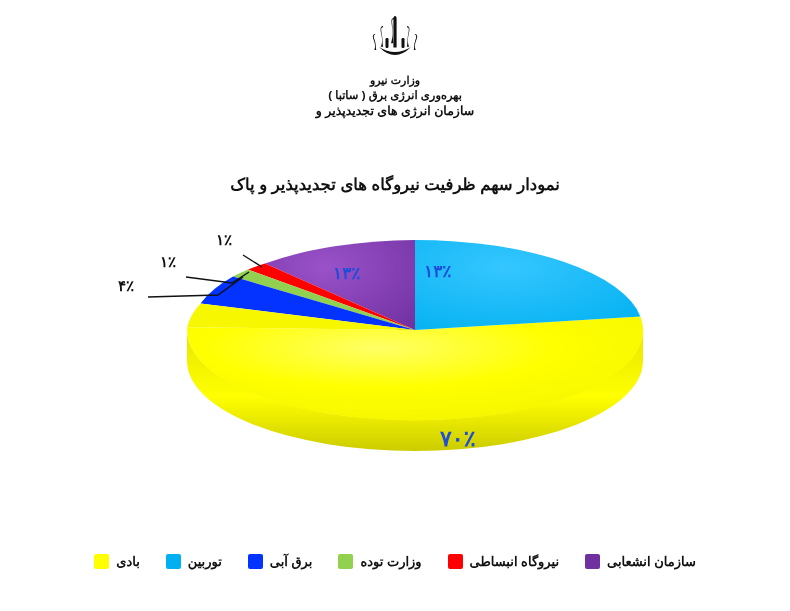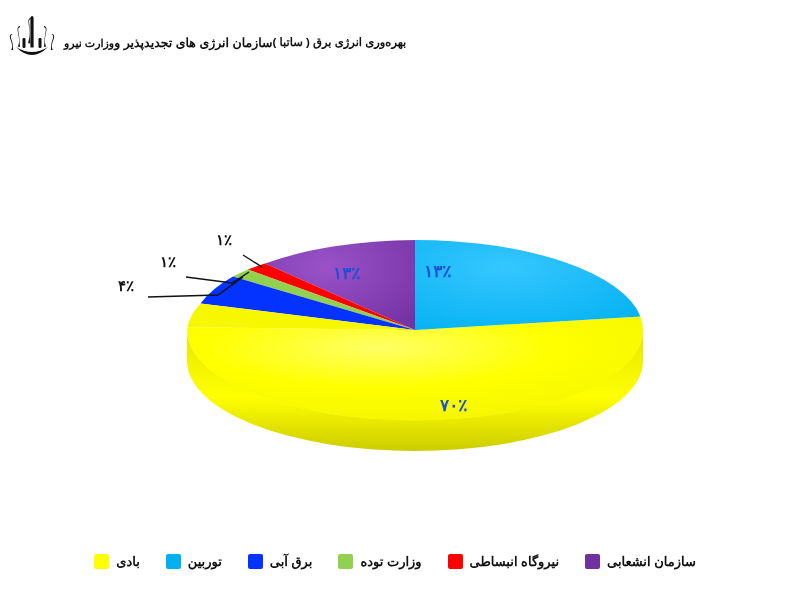--- a/index.html
+++ b/index.html
@@ -9,21 +9,21 @@
     background:#ffffff;
     font-family:"Liberation Sans", sans-serif;
     overflow:hidden;
     position:relative;
   }
   #page { position:relative; width:790px; height:611px; }
 
   
   .logo-block {
     position:absolute; left:0; right:0; top:14px;
-    display:flex; flex-direction:row; align-items:center;
+    display:flex; flex-direction:column; align-items:center;
   }
   .logo-emblem { width:64px; height:58px; }
   .logo-line {
     direction:rtl; text-align:center;
     color:#111; font-weight:bold; line-height:1.35;
   }
   .logo-line.l1 { font-size:11px; margin-top:1px; }
   .logo-line.l2 { font-size:12.5px; }
   .logo-line.l3 { font-size:11.5px; }
 
@@ -75,24 +75,25 @@
           <path d="M44 12 c1.6 0 2.5 1.3 2.5 3.3 0 3 -1.6 6.7 -1.6 11.4 0 3.4 1.3 6 1.3 6 l-2.3 0 c0 0 0.6-2.8 0.6-6.2 0-4.9 1.3-8 1.3-10.8 0-1.7-0.6-2.4-1.8-2.4 z"></path>
           <path d="M12 20 c-1.4 0-2.2 1-2.2 2.6 0 2.8 2.3 5.6 2.3 9.4 0 2.3-0.9 4.1-0.9 4.1 l2.1 0 c0 0 -0.5-1.9 -0.5-4.3 0-3.9 -2-6.7 -2-9.2 0-1.4 0.5-1.9 1.5-1.9 z"></path>
           <path d="M52 20 c1.4 0 2.2 1 2.2 2.6 0 2.8 -2.3 5.6 -2.3 9.4 0 2.3 0.9 4.1 0.9 4.1 l-2.1 0 c0 0 0.5-1.9 0.5-4.3 0-3.9 2-6.7 2-9.2 0-1.4-0.5-1.9-1.5-1.9 z"></path>
           <rect x="22.5" y="24" width="3" height="10" rx="1.2"></rect>
           <rect x="38.5" y="24" width="3" height="10" rx="1.2"></rect>
           <path d="M16 33 q16 10 32 0 q-16 16 -32 0 z"></path>
         </g>
       </svg>
     </span>
     <div class="logo-line l1">وزارت نیرو</div>
+    <div class="logo-line l3">بهره‌وری انرژی برق ( ساتبا )</div>
     <div class="logo-line l2">سازمان انرژی های تجدیدپذیر و</div>
-    <div class="logo-line l3">بهره‌وری انرژی برق ( ساتبا )</div>
   </div>
 
+  <div class="chart-title">نمودار سهم ظرفیت نیروگاه های تجدیدپذیر و پاک</div>
 
   <div class="pie-wrap">
     <svg class="pie-svg" width="790" height="290" viewBox="0 0 790 290" xmlns="http://www.w3.org/2000/svg">
       <defs>
         <linearGradient id="yellowSide" x1="0" y1="0" x2="0" y2="1">
           <stop offset="0" stop-color="#e6e600"></stop>
           <stop offset="0.55" stop-color="#ffff00"></stop>
           <stop offset="1" stop-color="#cccc00"></stop>
         </linearGradient>
         <radialGradient id="yellowTop" cx="0.42" cy="0.3" r="0.85">
@@ -132,21 +133,21 @@
       <polyline points="186,62 232,68 249,57" fill="none" stroke="#111" stroke-width="1.4"></polyline>
       <polyline points="243,40 262,52" fill="none" stroke="#111" stroke-width="1.4"></polyline>
     </svg>
 
     <div class="callout" style="left:118px; top:62px;">۴٪</div>
     <div class="callout" style="left:160px; top:38px;">۱٪</div>
     <div class="callout" style="left:216px; top:16px;">۱٪</div>
 
     <div class="slice-label" style="left:333px; top:48px; font-size:17px;">۱۳٪</div>
     <div class="slice-label" style="left:424px; top:46px; font-size:17px;">۱۳٪</div>
-    <div class="slice-label" style="left:440px; top:180px; font-size:17px;">۷۰٪</div>
+    <div class="slice-label" style="left:440px; top:211px; font-size:22px;">۷۰٪</div>
   </div>
 
   <div class="legend">
     <div class="legend-item">
       <span class="legend-swatch" style="background:#ffff00"></span>
       <span class="legend-label">بادی</span>
     </div>
     <div class="legend-item">
       <span class="legend-swatch" style="background:#00b0f0"></span>
       <span class="legend-label">توربین</span>

